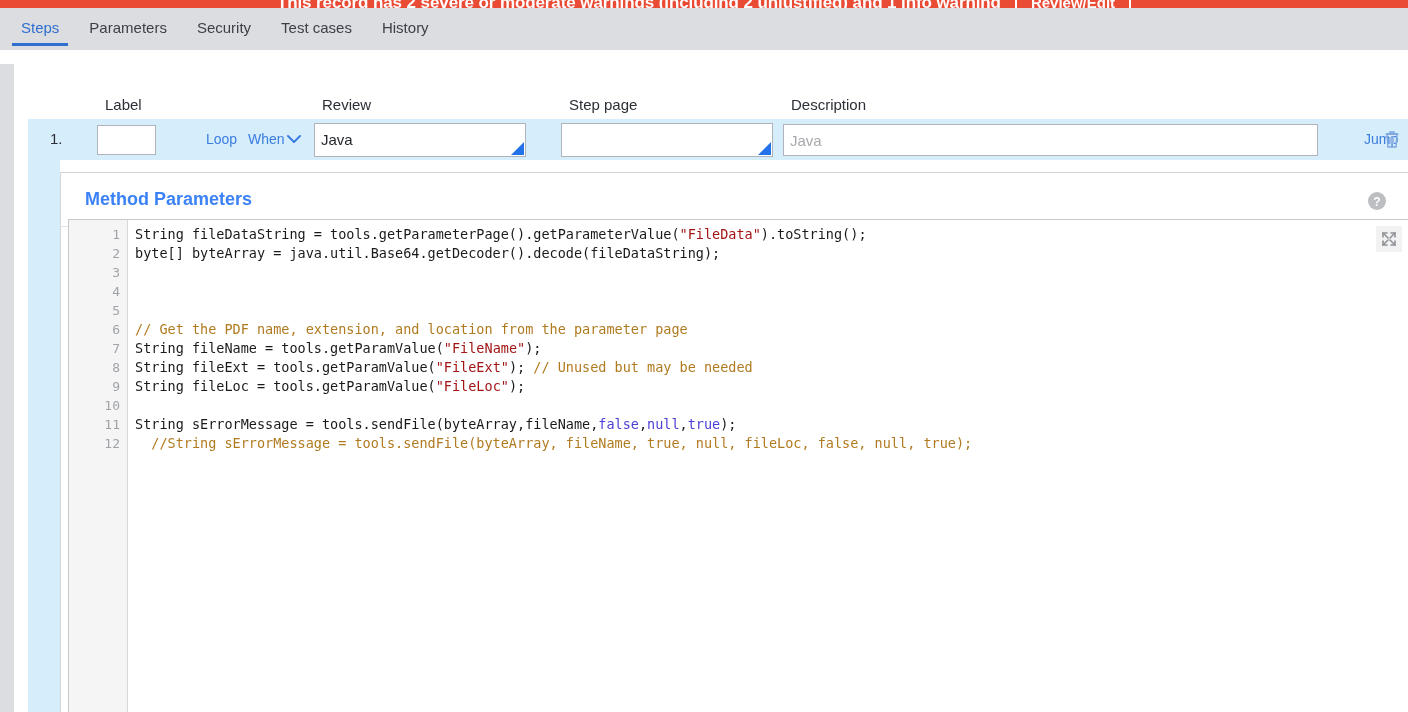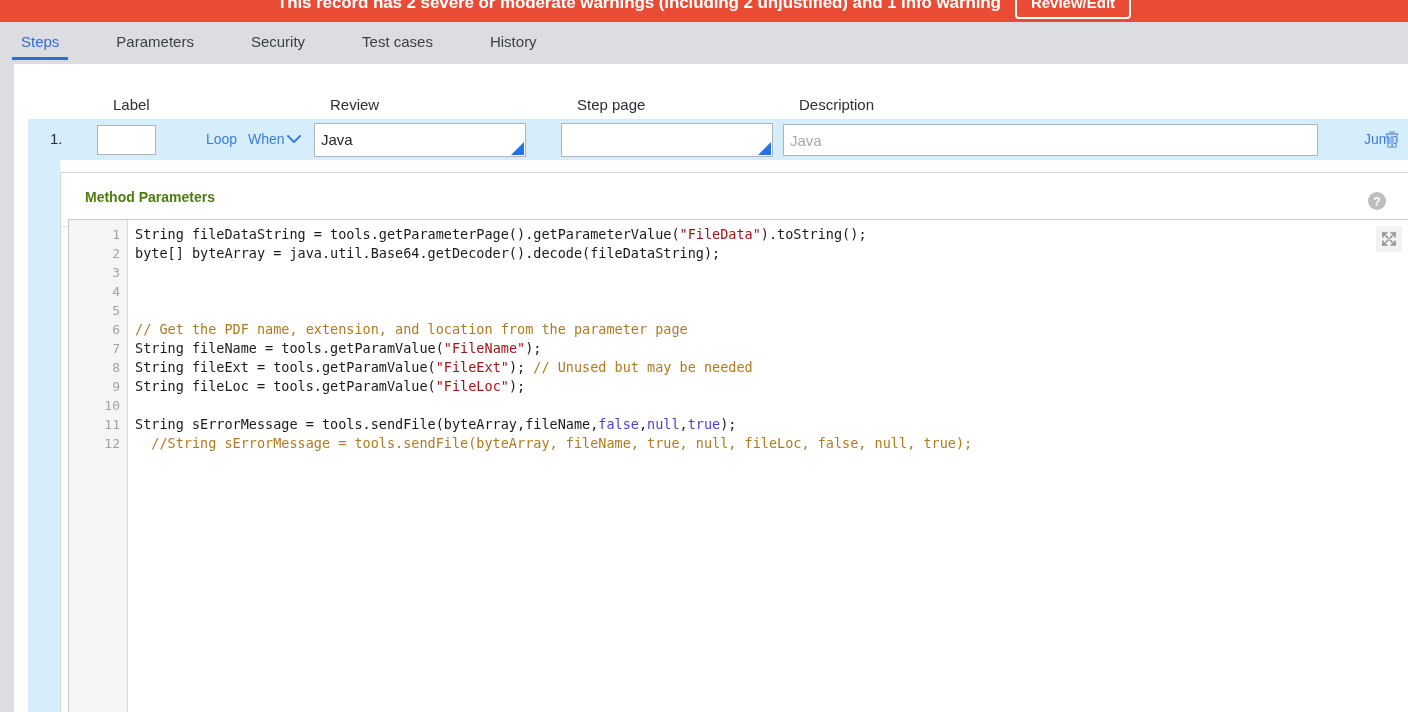--- a/index.html
+++ b/index.html
@@ -35,26 +35,25 @@
     border-radius: 4px;
     padding: 6px 14px 7px 14px;
     background: transparent;
     white-space: nowrap;
     line-height: 1;
     cursor: pointer;
   }
 
   
   .tabbar {
-    position: absolute; left: 0; top: 22px;
+    position: absolute; left: 0; top: 8px;
     width: 1408px; height: 42px;
     background: #dcdde1;
     display: flex; align-items: flex-start;
     padding-left: 6px;
-    gap: 27px;
   }
   .tab {
     font-size: 15px;
     color: #3b3f47;
     padding: 11px 15px 10px 15px;
     cursor: pointer;
     white-space: nowrap;
     position: relative;
   }
   .tab.active { color: #2f6fd0; }
@@ -72,21 +71,21 @@
     background: #ffffff;
   }
   .left-rail {
     position: absolute; left: 0; top: 0;
     width: 14px; height: 648px;
     background: #dcdde1;
   }
 
   
   .col-headers {
-    position: absolute; left: 16px; top: 32px;
+    position: absolute; left: 8px; top: 32px;
     width: 1217px; height: 24px;
   }
   .col-header {
     position: absolute;
     font-size: 15px;
     color: #2b2f36;
     white-space: nowrap;
   }
   .ch-label { left: 97px; }
   .ch-method { left: 314px; }
@@ -177,21 +176,21 @@
   
   .panel {
     position: absolute; left: 60px; top: 108px;
     width: 1348px; height: 540px;
     background: #ffffff;
     border-top: 1px solid #d3d5d9;
     border-left: 1px solid #d3d5d9;
   }
   .panel-title {
     position: absolute; left: 24px; top: 16px;
-    font-size: 14px; font-weight: bold; color: #4d7c0f;
+    font-size: 18px; font-weight: bold; color: #3b82f6;
   }
   .help-icon {
     position: absolute; right: 21px; top: 18px;
     width: 20px; height: 20px; cursor: pointer;
   }
   .panel-divider {
     position: absolute; left: 0; top: 53px;
     width: 1348px; height: 1px; background: #e2e4e7;
   }
   .src-label {

